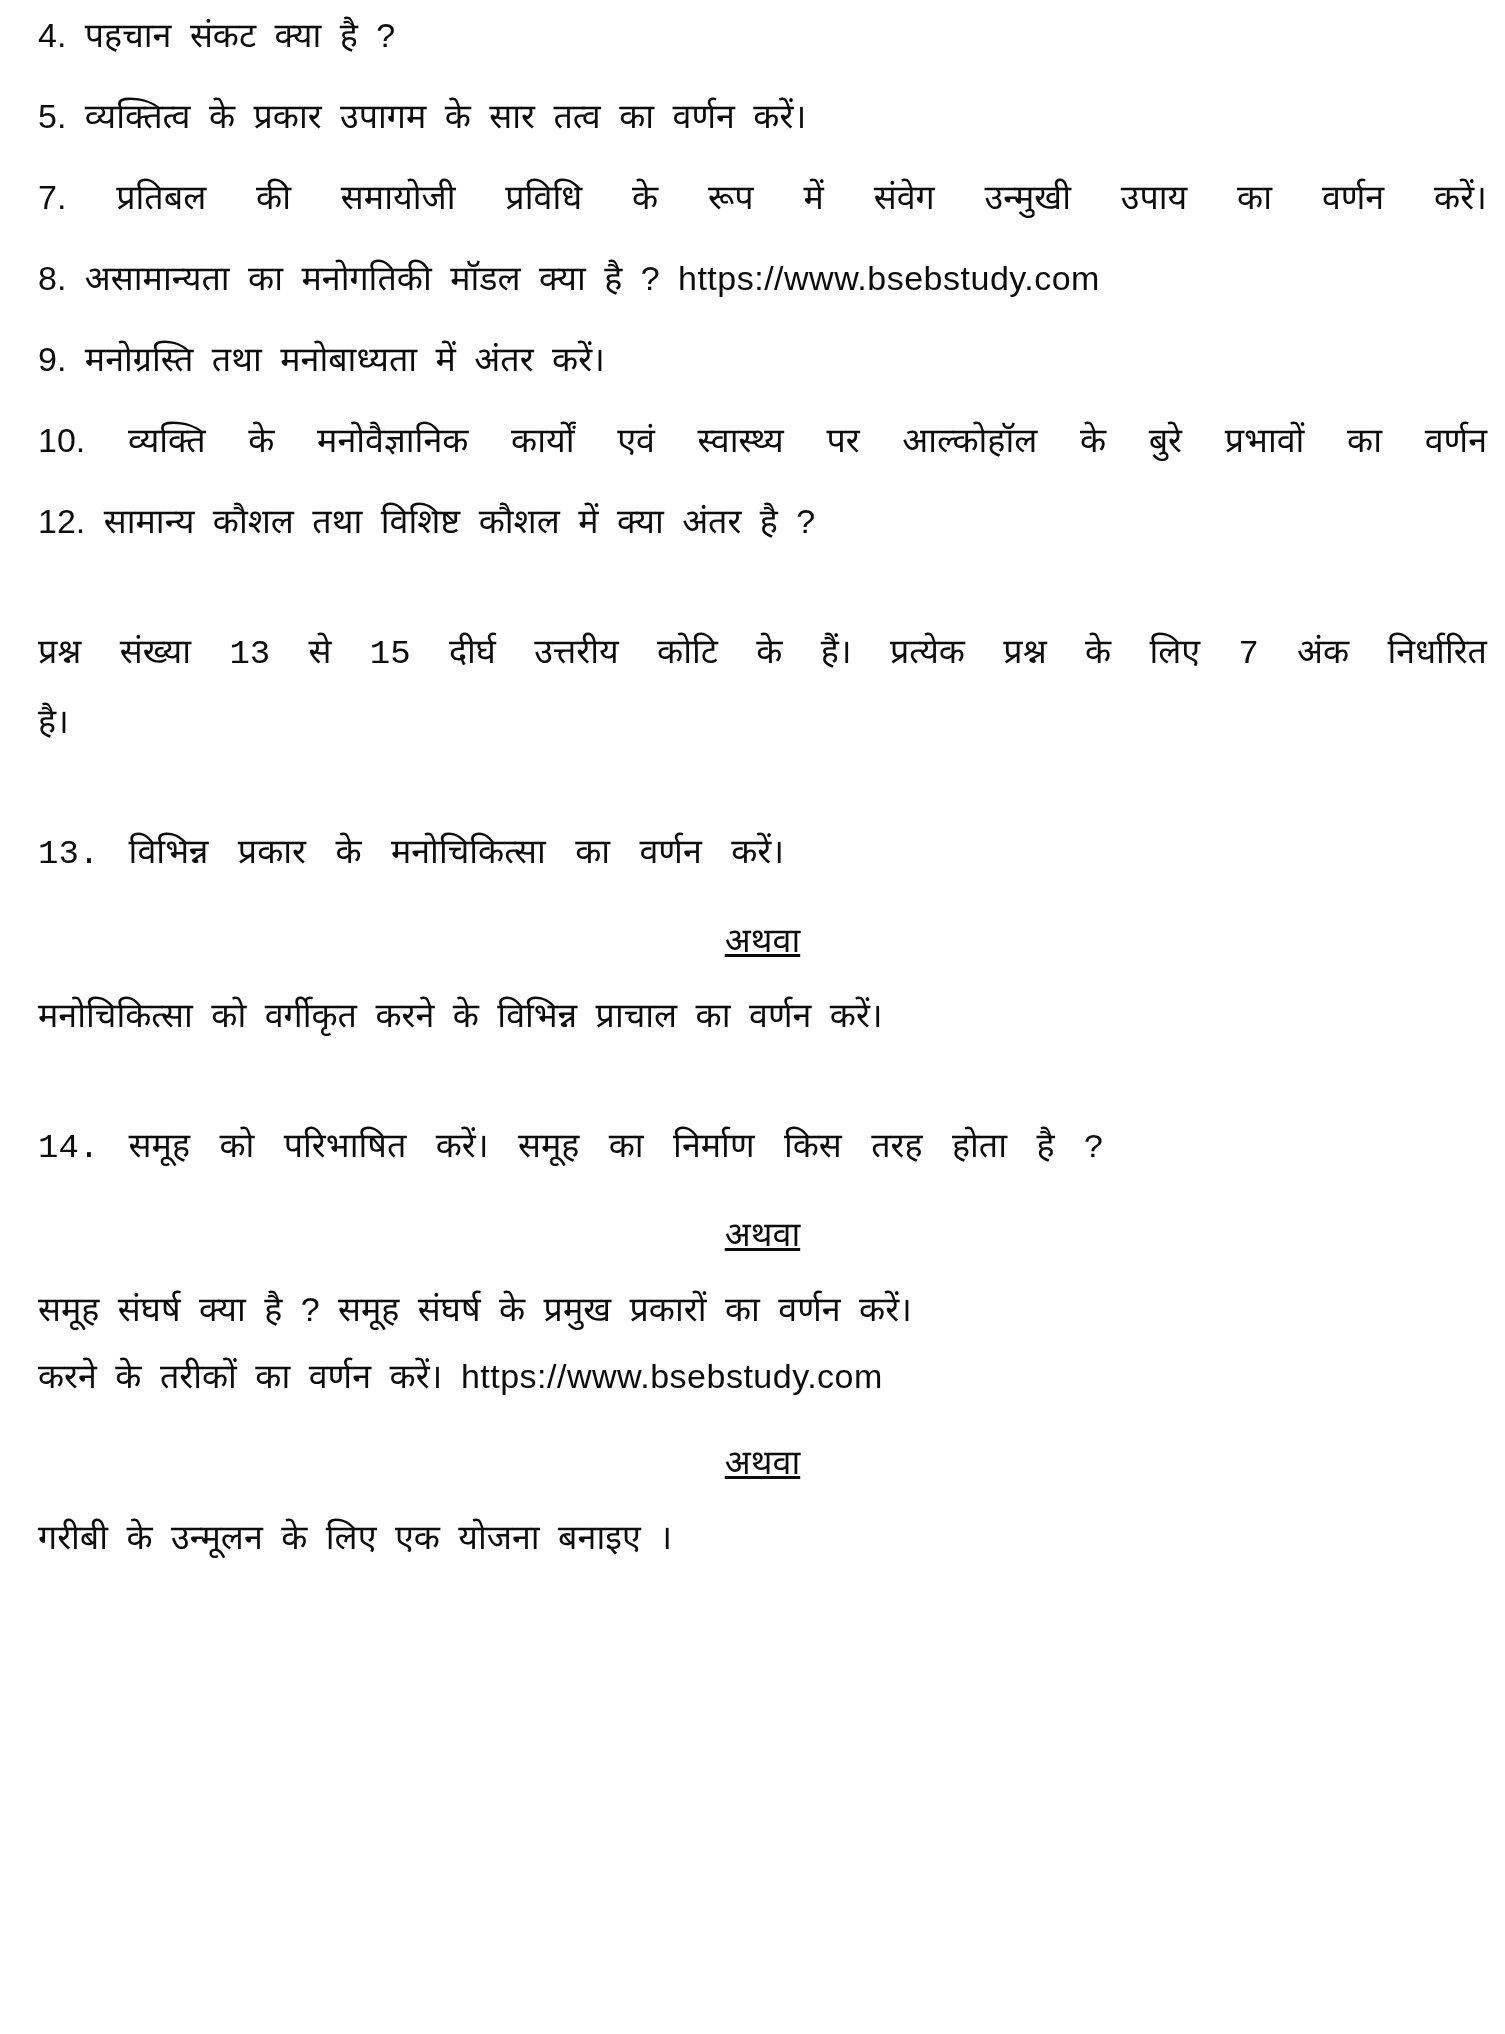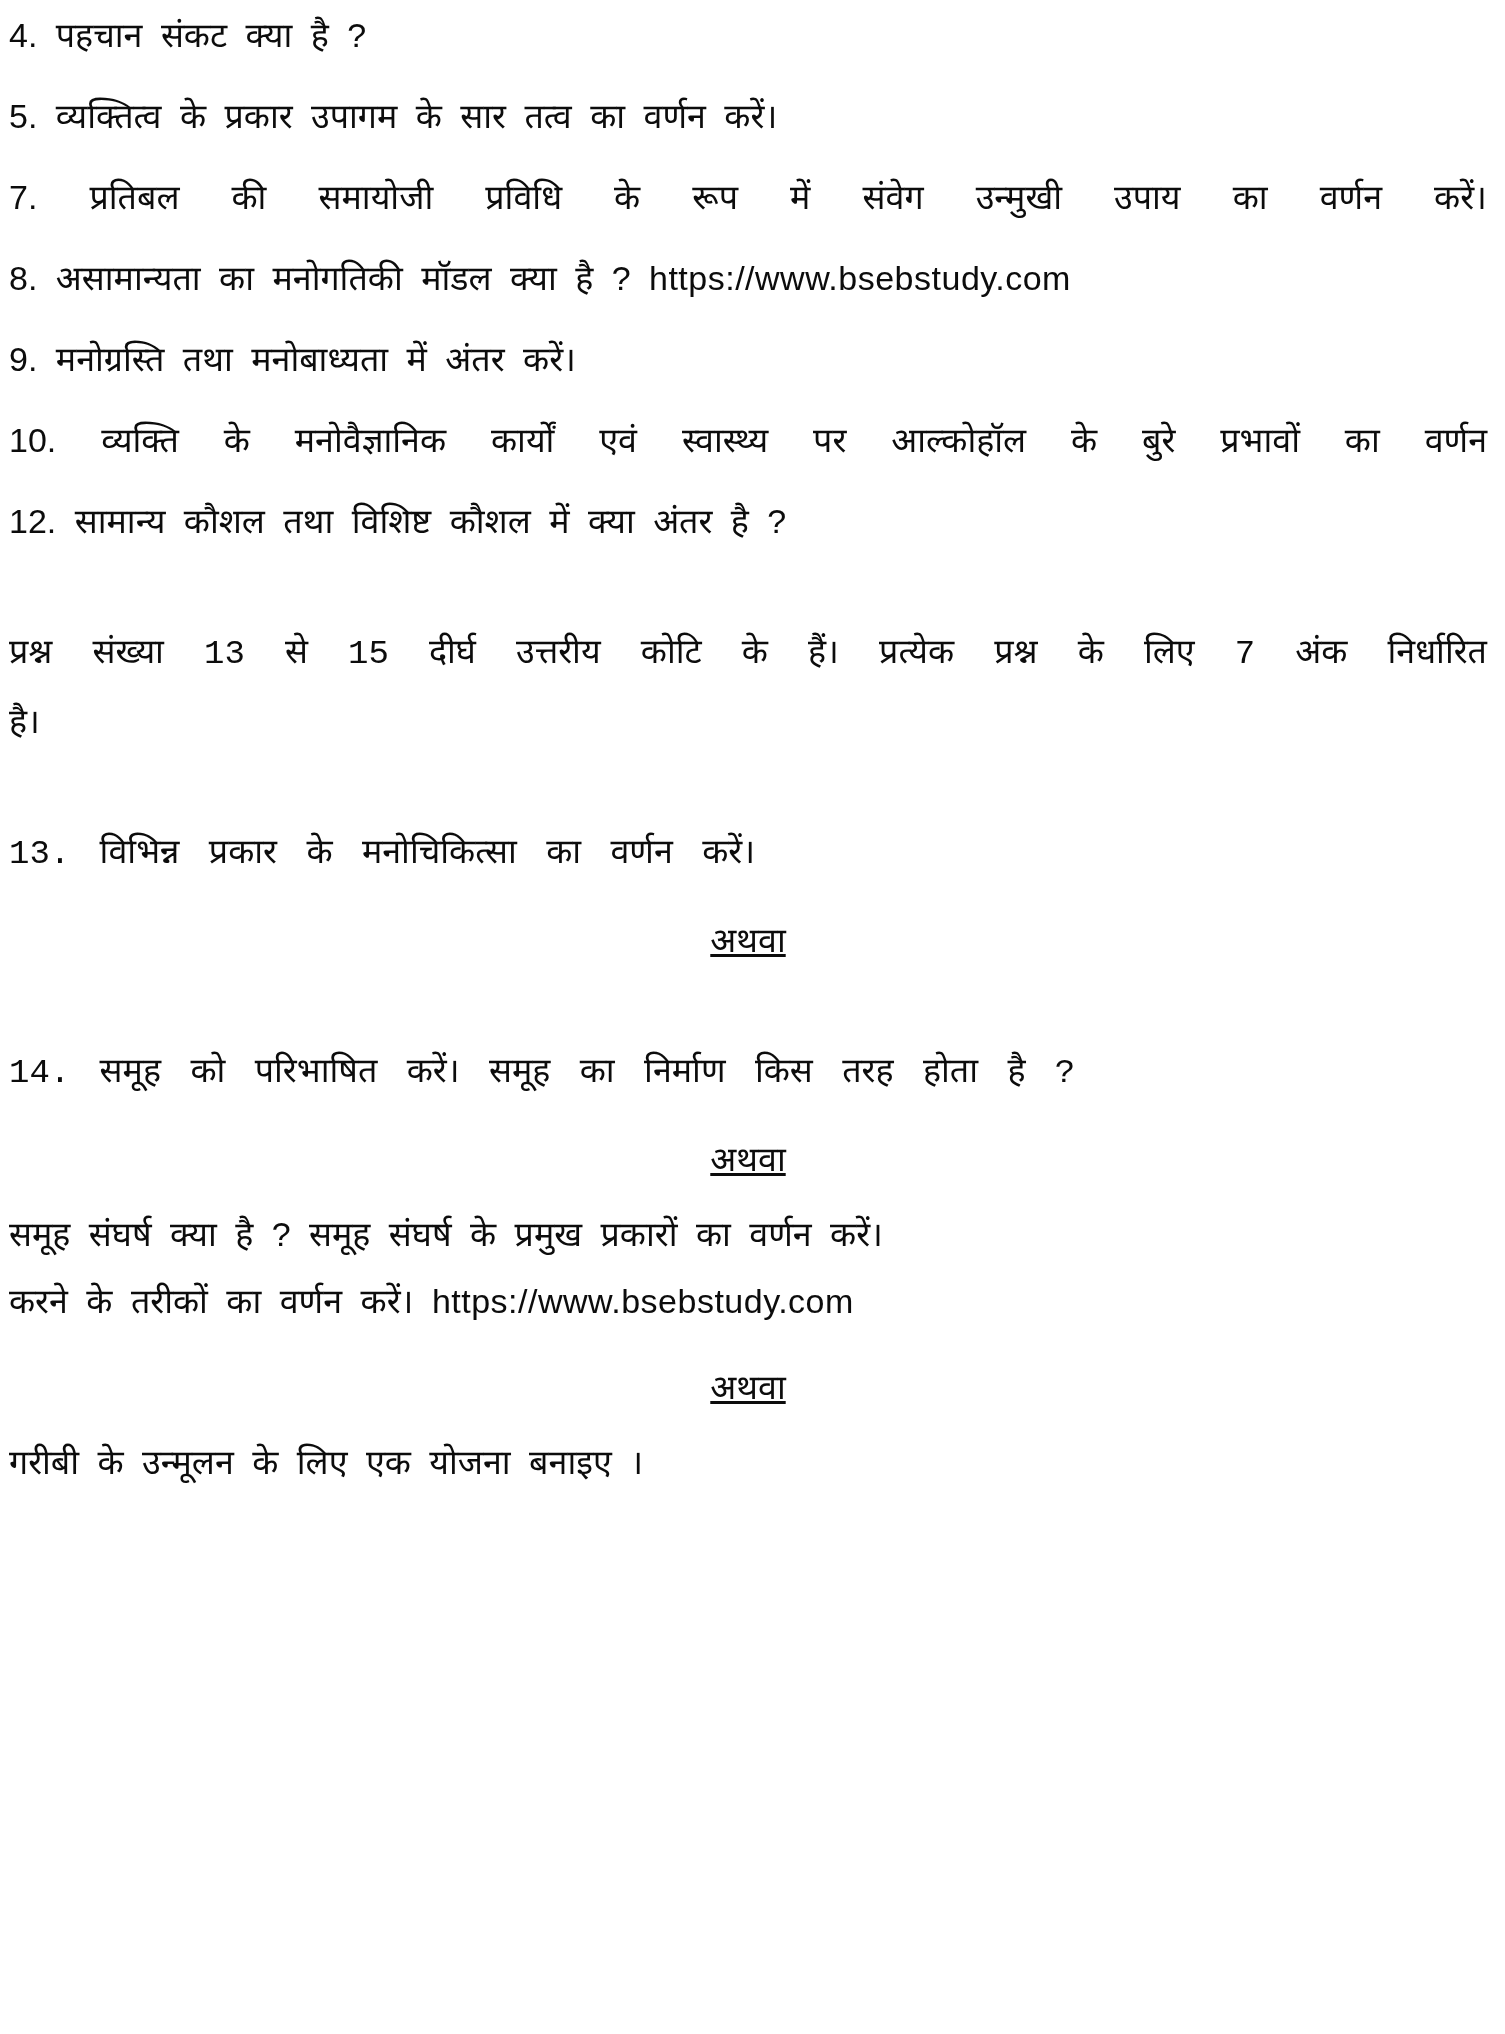--- a/index.html
+++ b/index.html
@@ -8,21 +8,21 @@
     height: 2034px;
     background: #ffffff;
     overflow: hidden;
     font-family: "Liberation Sans", "DejaVu Sans", sans-serif;
     color: #0c0c0c;
   }
   .page {
     box-sizing: border-box;
     width: 1505px;
     height: 2034px;
-    padding: 2px 18px 0 9px;
+    padding: 2px 18px 0 38px;
   }
   .line {
     font-size: 34px;
     line-height: 67px;
     word-spacing: 9px;
     margin-top: 14px;
   }
   .first { margin-top: 0; }
   .cont { margin-top: 0; }
   .stretch {
@@ -62,20 +62,21 @@
 
   <div class="line">12. सामान्य कौशल तथा विशिष्ट कौशल में क्या अंतर है ?</div>
 
   <div class="line stretch gap">प्रश्न संख्या 13 से 15 दीर्घ उत्तरीय कोटि के हैं। प्रत्येक प्रश्न के लिए 7 अंक निर्धारित</div>
   <div class="line cont">है।</div>
 
   <div class="line gap">13. विभिन्न प्रकार के मनोचिकित्सा का वर्णन करें।</div>
 
   <div class="line center">अथवा</div>
 
+  <div class="line after-or">मनोचिकित्सा को वर्गीकृत करने के विभिन्न प्राचाल का वर्णन करें।</div>
 
   <div class="line gap">14. समूह को परिभाषित करें। समूह का निर्माण किस तरह होता है ?</div>
 
   <div class="line center">अथवा</div>
 
   <div class="line after-or">समूह संघर्ष क्या है ? समूह संघर्ष के प्रमुख प्रकारों का वर्णन करें।</div>
 
   <div class="line cont">
     <span>करने के तरीकों का वर्णन करें।</span>
     <span class="url">https://www.bsebstudy.com</span>

